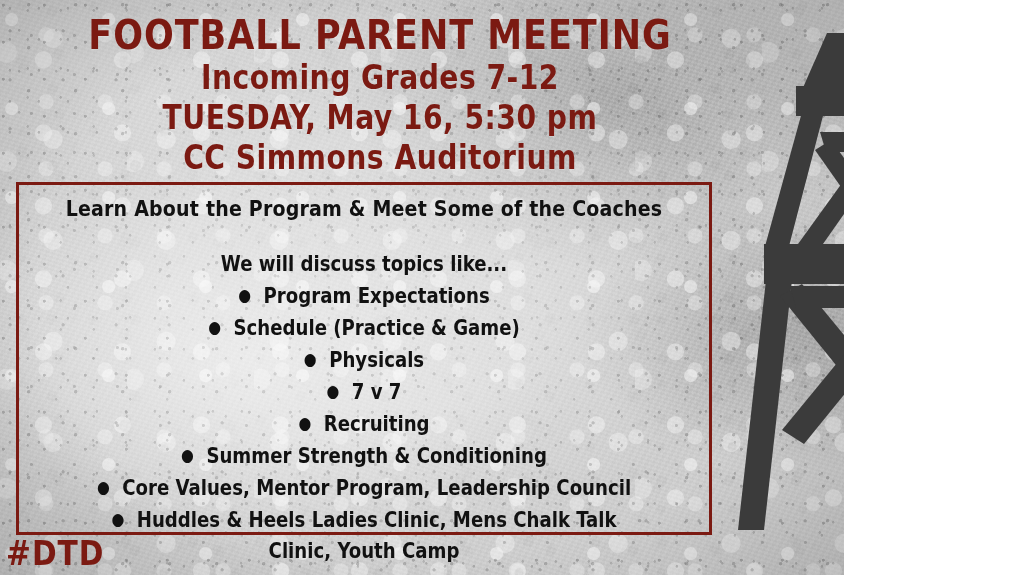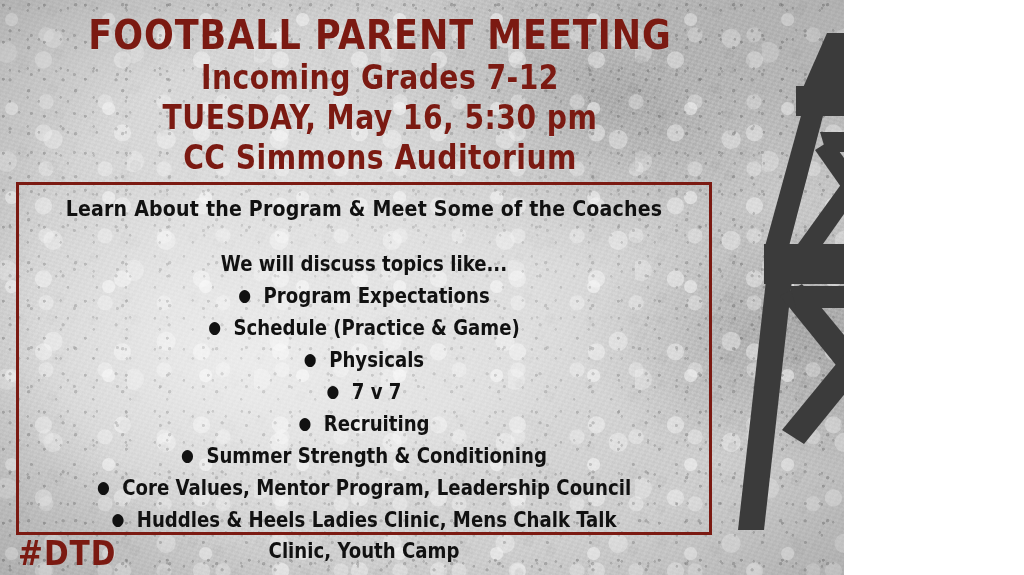--- a/index.html
+++ b/index.html
@@ -130,21 +130,21 @@
   }
   .bl-head   { font-size:22px; line-height:30px; letter-spacing:.2px; }
   .bl-spacer { height:25px; }
   .bl-intro  { font-size:21px; line-height:31px; }
   .bl-item   { font-size:21px; line-height:31px; }
   .bullet    { display:inline-block; padding-right:13px; font-size:17px; vertical-align:2px; }
 
   
   #hashtag {
     position:absolute;
-    left:18px; top:535px;
+    left:6px; top:535px;
     color:#7B1A12;
     font-size:33px;
     line-height:38px;
     font-weight:bold;
     font-family:"DejaVu Sans Condensed","Liberation Sans Narrow","Liberation Sans", sans-serif;
     letter-spacing:1px;
     z-index:3;
   }
 </style>
 </head>

